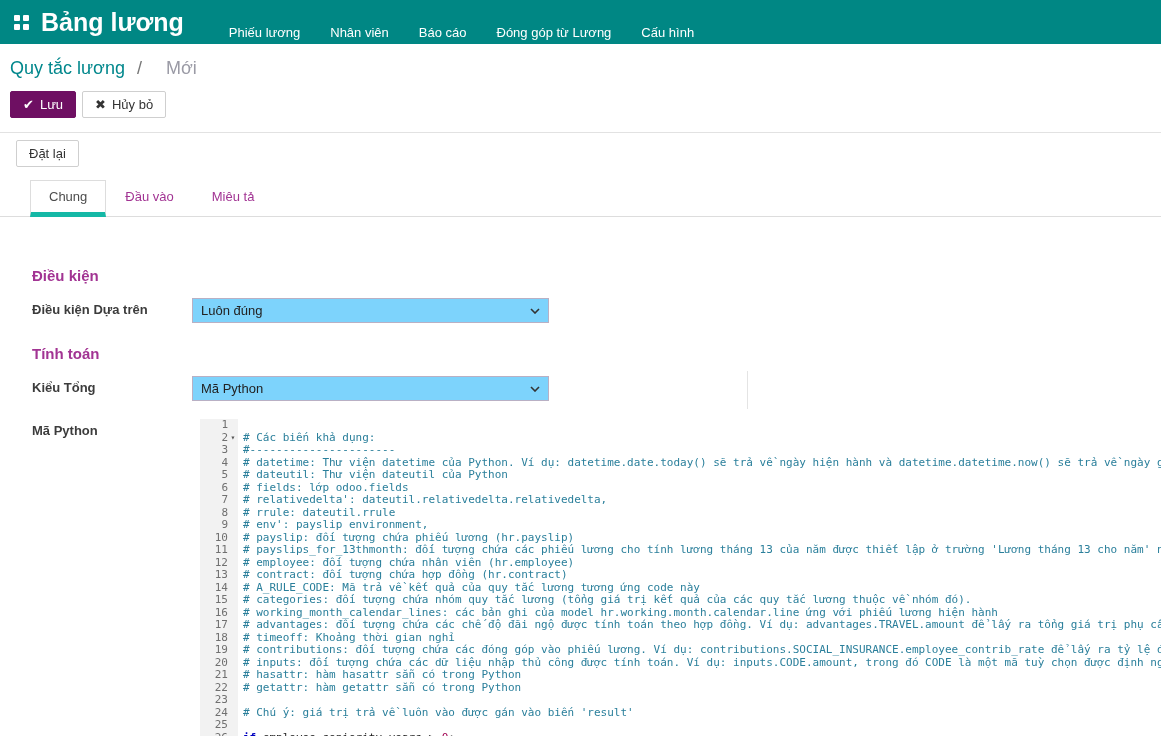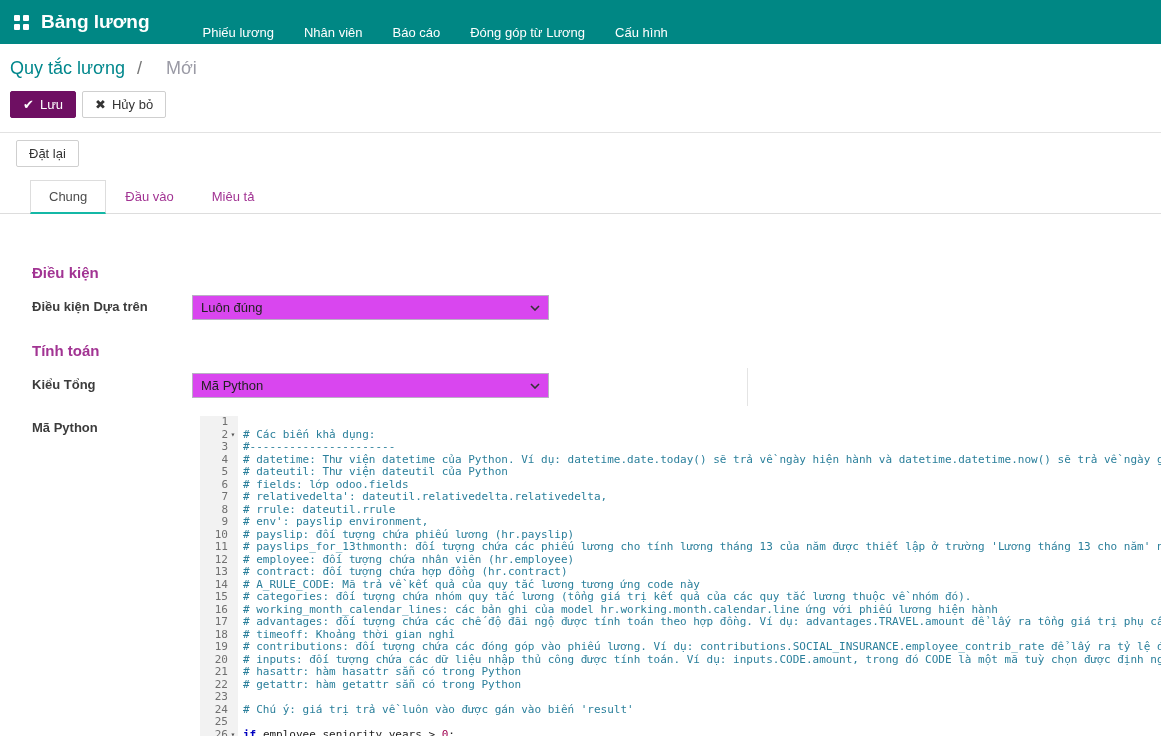--- a/index.html
+++ b/index.html
@@ -12,46 +12,46 @@
   *{box-sizing:border-box;}
   body{
     margin:0; background:#fff; color:#333;
     font-family:"Liberation Sans", sans-serif;
     width:1161px; height:736px; overflow:hidden;
   }
   
   .navbar{background:var(--teal); color:#fff; height:44px; display:flex; align-items:center; padding:0 14px;}
   .apps-icon{width:15px;height:15px;display:grid;grid-template-columns:6px 6px;grid-template-rows:6px 6px;gap:3px;margin-right:12px;cursor:pointer;}
   .apps-icon span{background:#fff;width:6px;height:6px;border-radius:1px;}
-  .app-name{font-size:19px;font-weight:bold;margin-right:38px;cursor:pointer;}
+  .app-name{font-size:25px;font-weight:bold;margin-right:30px;cursor:pointer;}
   .nav-menu{display:flex;height:100%;}
   .nav-item{display:flex;align-items:center;padding:0 15px;font-size:13px;cursor:pointer;margin-top:20px;}
   
   .breadcrumb{padding:14px 10px 4px 10px;font-size:18px;}
   .breadcrumb .parent{color:var(--teal-link);cursor:pointer;text-decoration:none;}
   .breadcrumb .sep{color:#777;margin:0 7px;}
   .breadcrumb .current{color:#9a9aa5;margin-left:12px;}
   
   .button-row{padding:8px 10px 14px 10px;display:flex;gap:6px;}
   .btn{font-size:13px;padding:5px 12px;cursor:pointer;border-radius:2px;font-family:inherit;display:inline-flex;align-items:center;gap:6px;}
   .btn-primary{background:var(--primary);border:1px solid var(--primary);color:#fff;}
   .btn-default{background:#fff;border:1px solid #cfcfcf;color:#333;}
   .divider{border-top:1px solid #e2e2e2;}
   .reset-row{padding:7px 16px;}
   
   .tabs{display:flex;padding-left:30px;border-bottom:1px solid var(--border);margin-top:6px;}
   .tab{padding:8px 18px;font-size:13px;color:var(--magenta);cursor:pointer;border:1px solid transparent;margin-bottom:-1px;background:transparent;}
-  .tab.active{color:#4c4c4c;background:#fff;border:1px solid var(--border);border-bottom:2px solid #14b8a6;}
+  .tab.active{color:#4c4c4c;background:#fff;border:1px solid var(--border);border-bottom:5px solid #14b8a6;}
   
   .form-area{padding:26px 0 0 32px;}
   .section-title{color:var(--magenta);font-size:15px;font-weight:bold;margin:22px 0 14px 0;}
   .section-title:first-child{margin-top:24px;}
   .field-row{display:flex;margin-bottom:18px;position:relative;}
   .field-label{width:160px;min-width:160px;font-weight:bold;font-size:13px;color:#3c3c3c;padding-top:4px;}
-  .select-box{width:357px;height:25px;background:#d946ef;border:1px solid #b9b0c4;display:flex;align-items:center;justify-content:space-between;padding:0 8px;font-size:13px;color:#222;cursor:pointer;}
+  .select-box{width:357px;height:25px;background:#7dd3fc;border:1px solid #b9b0c4;display:flex;align-items:center;justify-content:space-between;padding:0 8px;font-size:13px;color:#222;cursor:pointer;}
   .select-box .caret{display:flex;align-items:center;}
   .col-divider{position:absolute;left:715px;top:-5px;height:38px;border-left:1px solid #e4e4e4;}
   
   .editor-row{display:flex;margin-bottom:0;}
   .editor{flex:1;display:flex;font-family:"DejaVu Sans Mono", monospace;font-size:11px;line-height:12.5px;height:346px;overflow:hidden;margin-left:8px;}
   .gutter{width:38px;background:#f2f2f2;color:#707070;flex-shrink:0;}
   .gutter-line{height:12.5px;display:flex;justify-content:flex-end;align-items:center;}
   .gutter-line .num{text-align:right;}
   .gutter-line .fold{width:10px;font-size:8px;color:#555;text-align:center;cursor:pointer;}
   .code-lines{flex:1;white-space:pre;padding-left:5px;cursor:text;}

